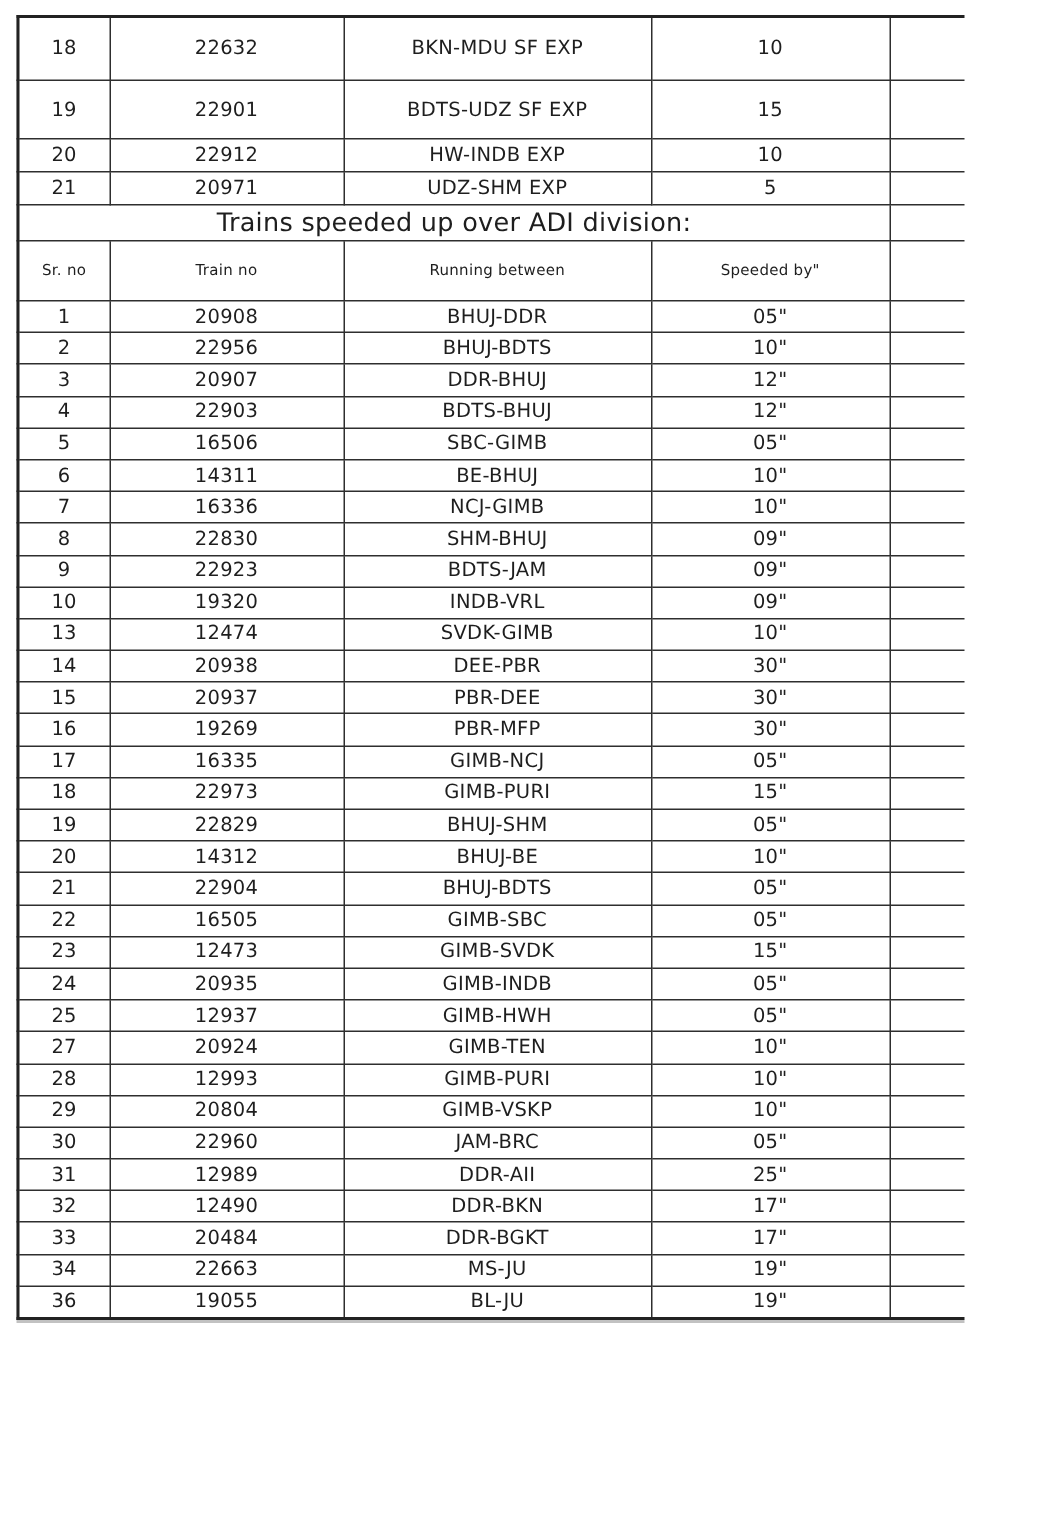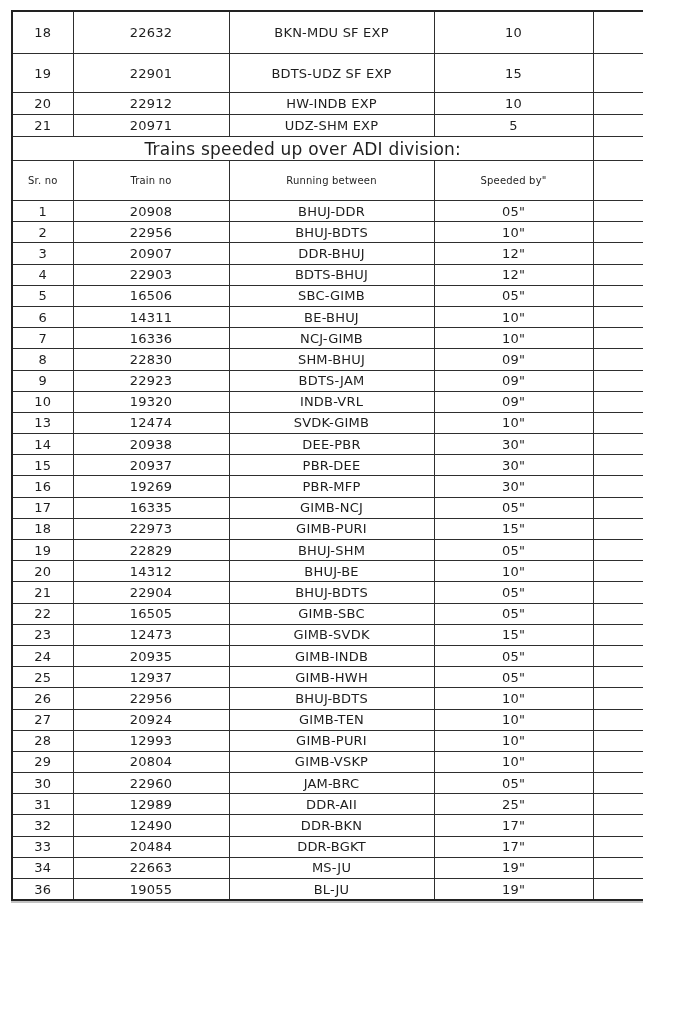--- a/index.html
+++ b/index.html
@@ -246,27 +246,20 @@
           <td></td>
         </tr>
         <tr class="data-row">
           <td>25</td>
           <td>12937</td>
           <td>GIMB-HWH</td>
           <td>05"</td>
           <td></td>
         </tr>
         <tr class="data-row">
-          <td>26</td>
-          <td>22956</td>
-          <td>BHUJ-BDTS</td>
-          <td>10"</td>
-          <td></td>
-        </tr>
-        <tr class="data-row">
           <td>27</td>
           <td>20924</td>
           <td>GIMB-TEN</td>
           <td>10"</td>
           <td></td>
         </tr>
         <tr class="data-row">
           <td>28</td>
           <td>12993</td>
           <td>GIMB-PURI</td>

